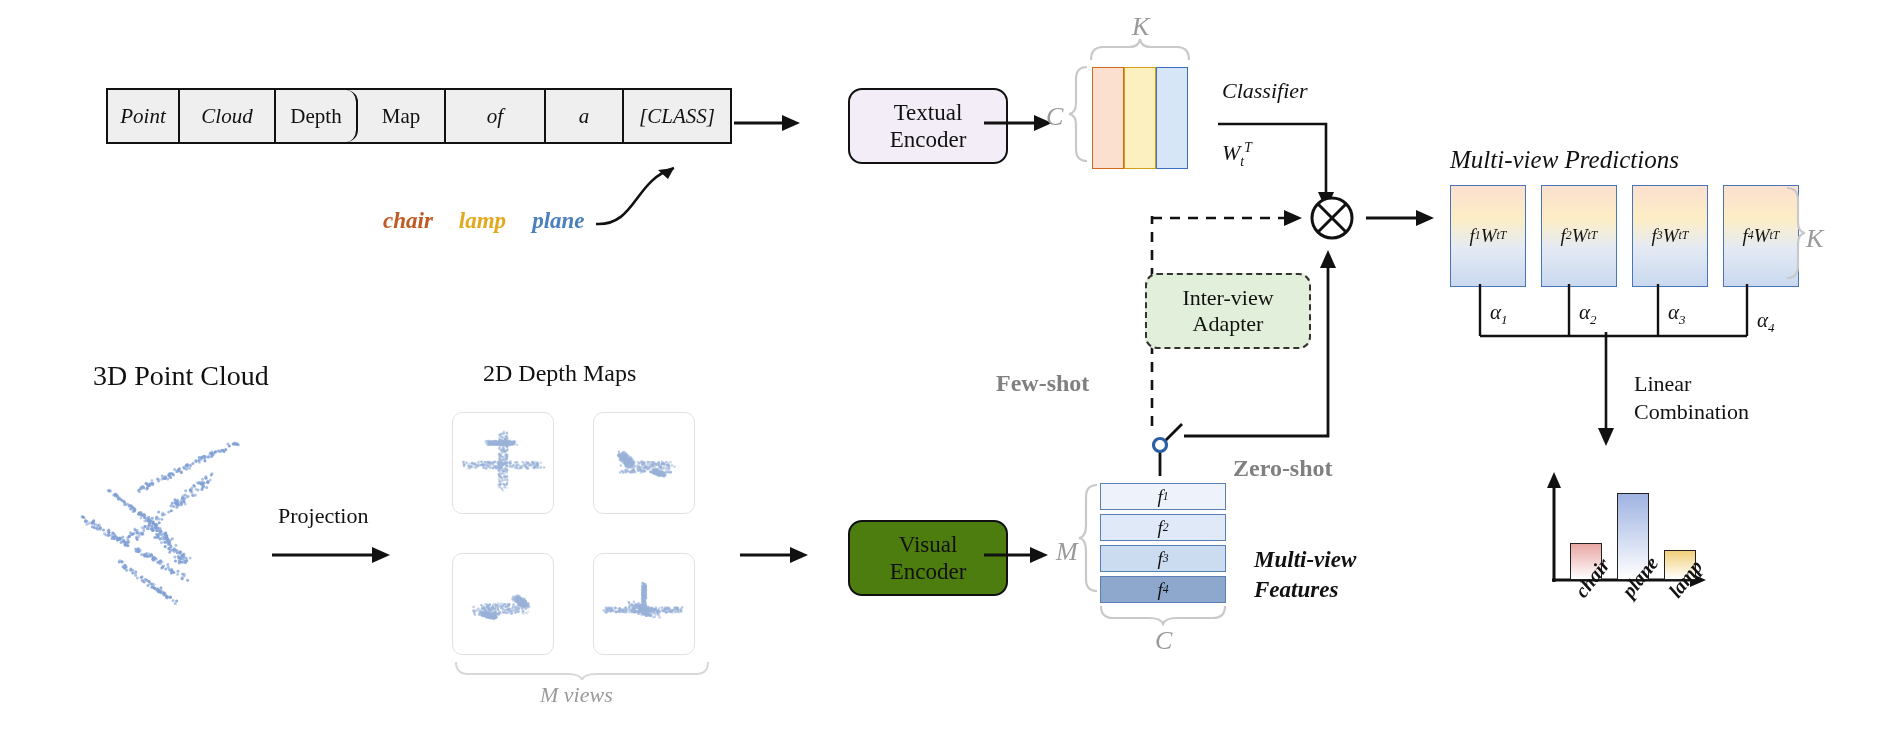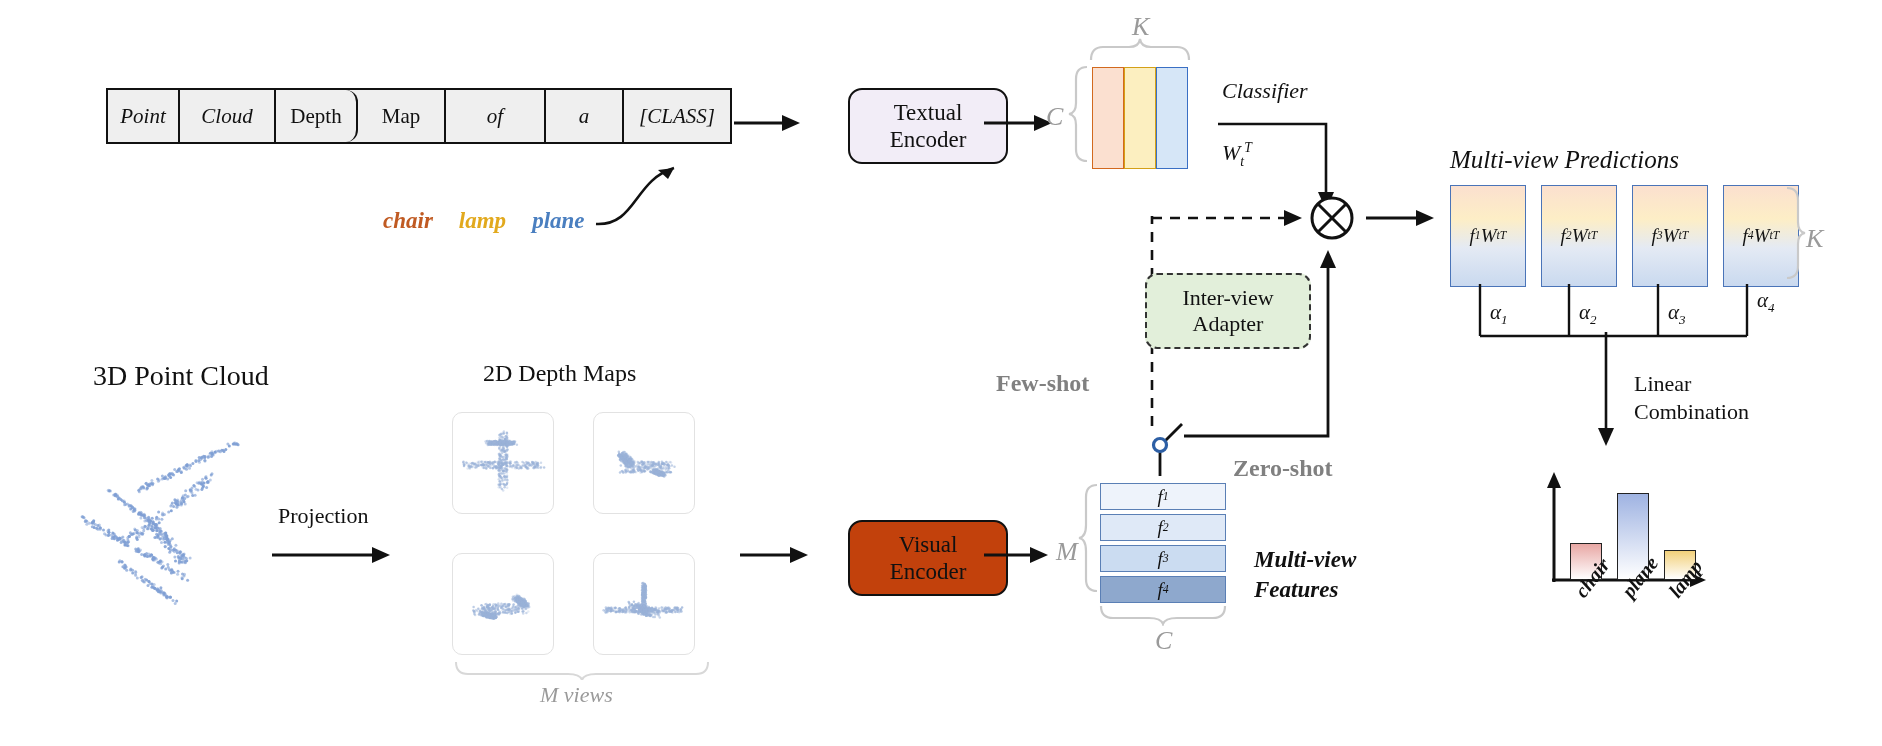--- a/index.html
+++ b/index.html
@@ -17,21 +17,21 @@
       border-right:2.5px solid #111;font-size:21px;padding:1px 6px;box-sizing:border-box;}
   #prompt-box .tok:last-child{border-right:none;border-radius:12px;}
 
   
   .cls{font-size:23px;font-style:italic;font-weight:600;}
 
   
   .pill{border:2.6px solid #111;border-radius:14px;font-size:23px;line-height:1.18;
         display:flex;align-items:center;justify-content:center;text-align:center;margin-left:32px;}
   #textual-encoder{left:816px;top:88px;width:156px;height:72px;background:#f2edf7;}
-  #visual-encoder{left:816px;top:520px;width:156px;height:72px;background:#c2410c;}
+  #visual-encoder{left:816px;top:520px;width:156px;height:72px;background:#4d7c0f;}
 
   
   #classifier-matrix{left:1092px;top:67px;width:96px;height:102px;display:flex;}
   #classifier-matrix .col{flex:1;box-sizing:border-box;}
 
   
   #interview-adapter{left:1113px;top:273px;width:162px;height:72px;background:#e2efda;
       border:2.4px dashed #333;border-radius:12px;font-size:22px;line-height:1.2;}
 
   
@@ -185,21 +185,21 @@
   <line x1="30" y1="0" x2="30" y2="52" stroke="#111" stroke-width="2.4"></line>
   <line x1="119" y1="0" x2="119" y2="52" stroke="#111" stroke-width="2.4"></line>
   <line x1="208" y1="0" x2="208" y2="52" stroke="#111" stroke-width="2.4"></line>
   <line x1="297" y1="0" x2="297" y2="52" stroke="#111" stroke-width="2.4"></line>
   <line x1="30" y1="52" x2="297" y2="52" stroke="#111" stroke-width="2.4"></line>
 </svg>
 <div class="abs" id="alpha-labels">
     <div class="abs ital" style="left: 1490px; top: 300px; font-size: 21px;">α<sub>1</sub></div>
     <div class="abs ital" style="left: 1579px; top: 300px; font-size: 21px;">α<sub>2</sub></div>
     <div class="abs ital" style="left: 1668px; top: 300px; font-size: 21px;">α<sub>3</sub></div>
-    <div class="abs ital" style="left: 1757px; top: 288px; font-size: 21px;">α<sub>4</sub></div>
+    <div class="abs ital" style="left: 1757px; top: 308px; font-size: 21px;">α<sub>4</sub></div>
   </div>
 
 <svg class="abs" style="left:1592px;top:332px;" width="30" height="116">
   <line x1="14" y1="0" x2="14" y2="98" stroke="#111" stroke-width="2.6"></line>
   <path d="M 14 114 l -8 -18 l 16 0 z" fill="#111"></path>
 </svg>
 <div class="abs" style="left:1634px;top:370px;font-size:22px;line-height:1.25;">
   <span>Linear</span><br>
   <span>Combination</span>
 </div>

